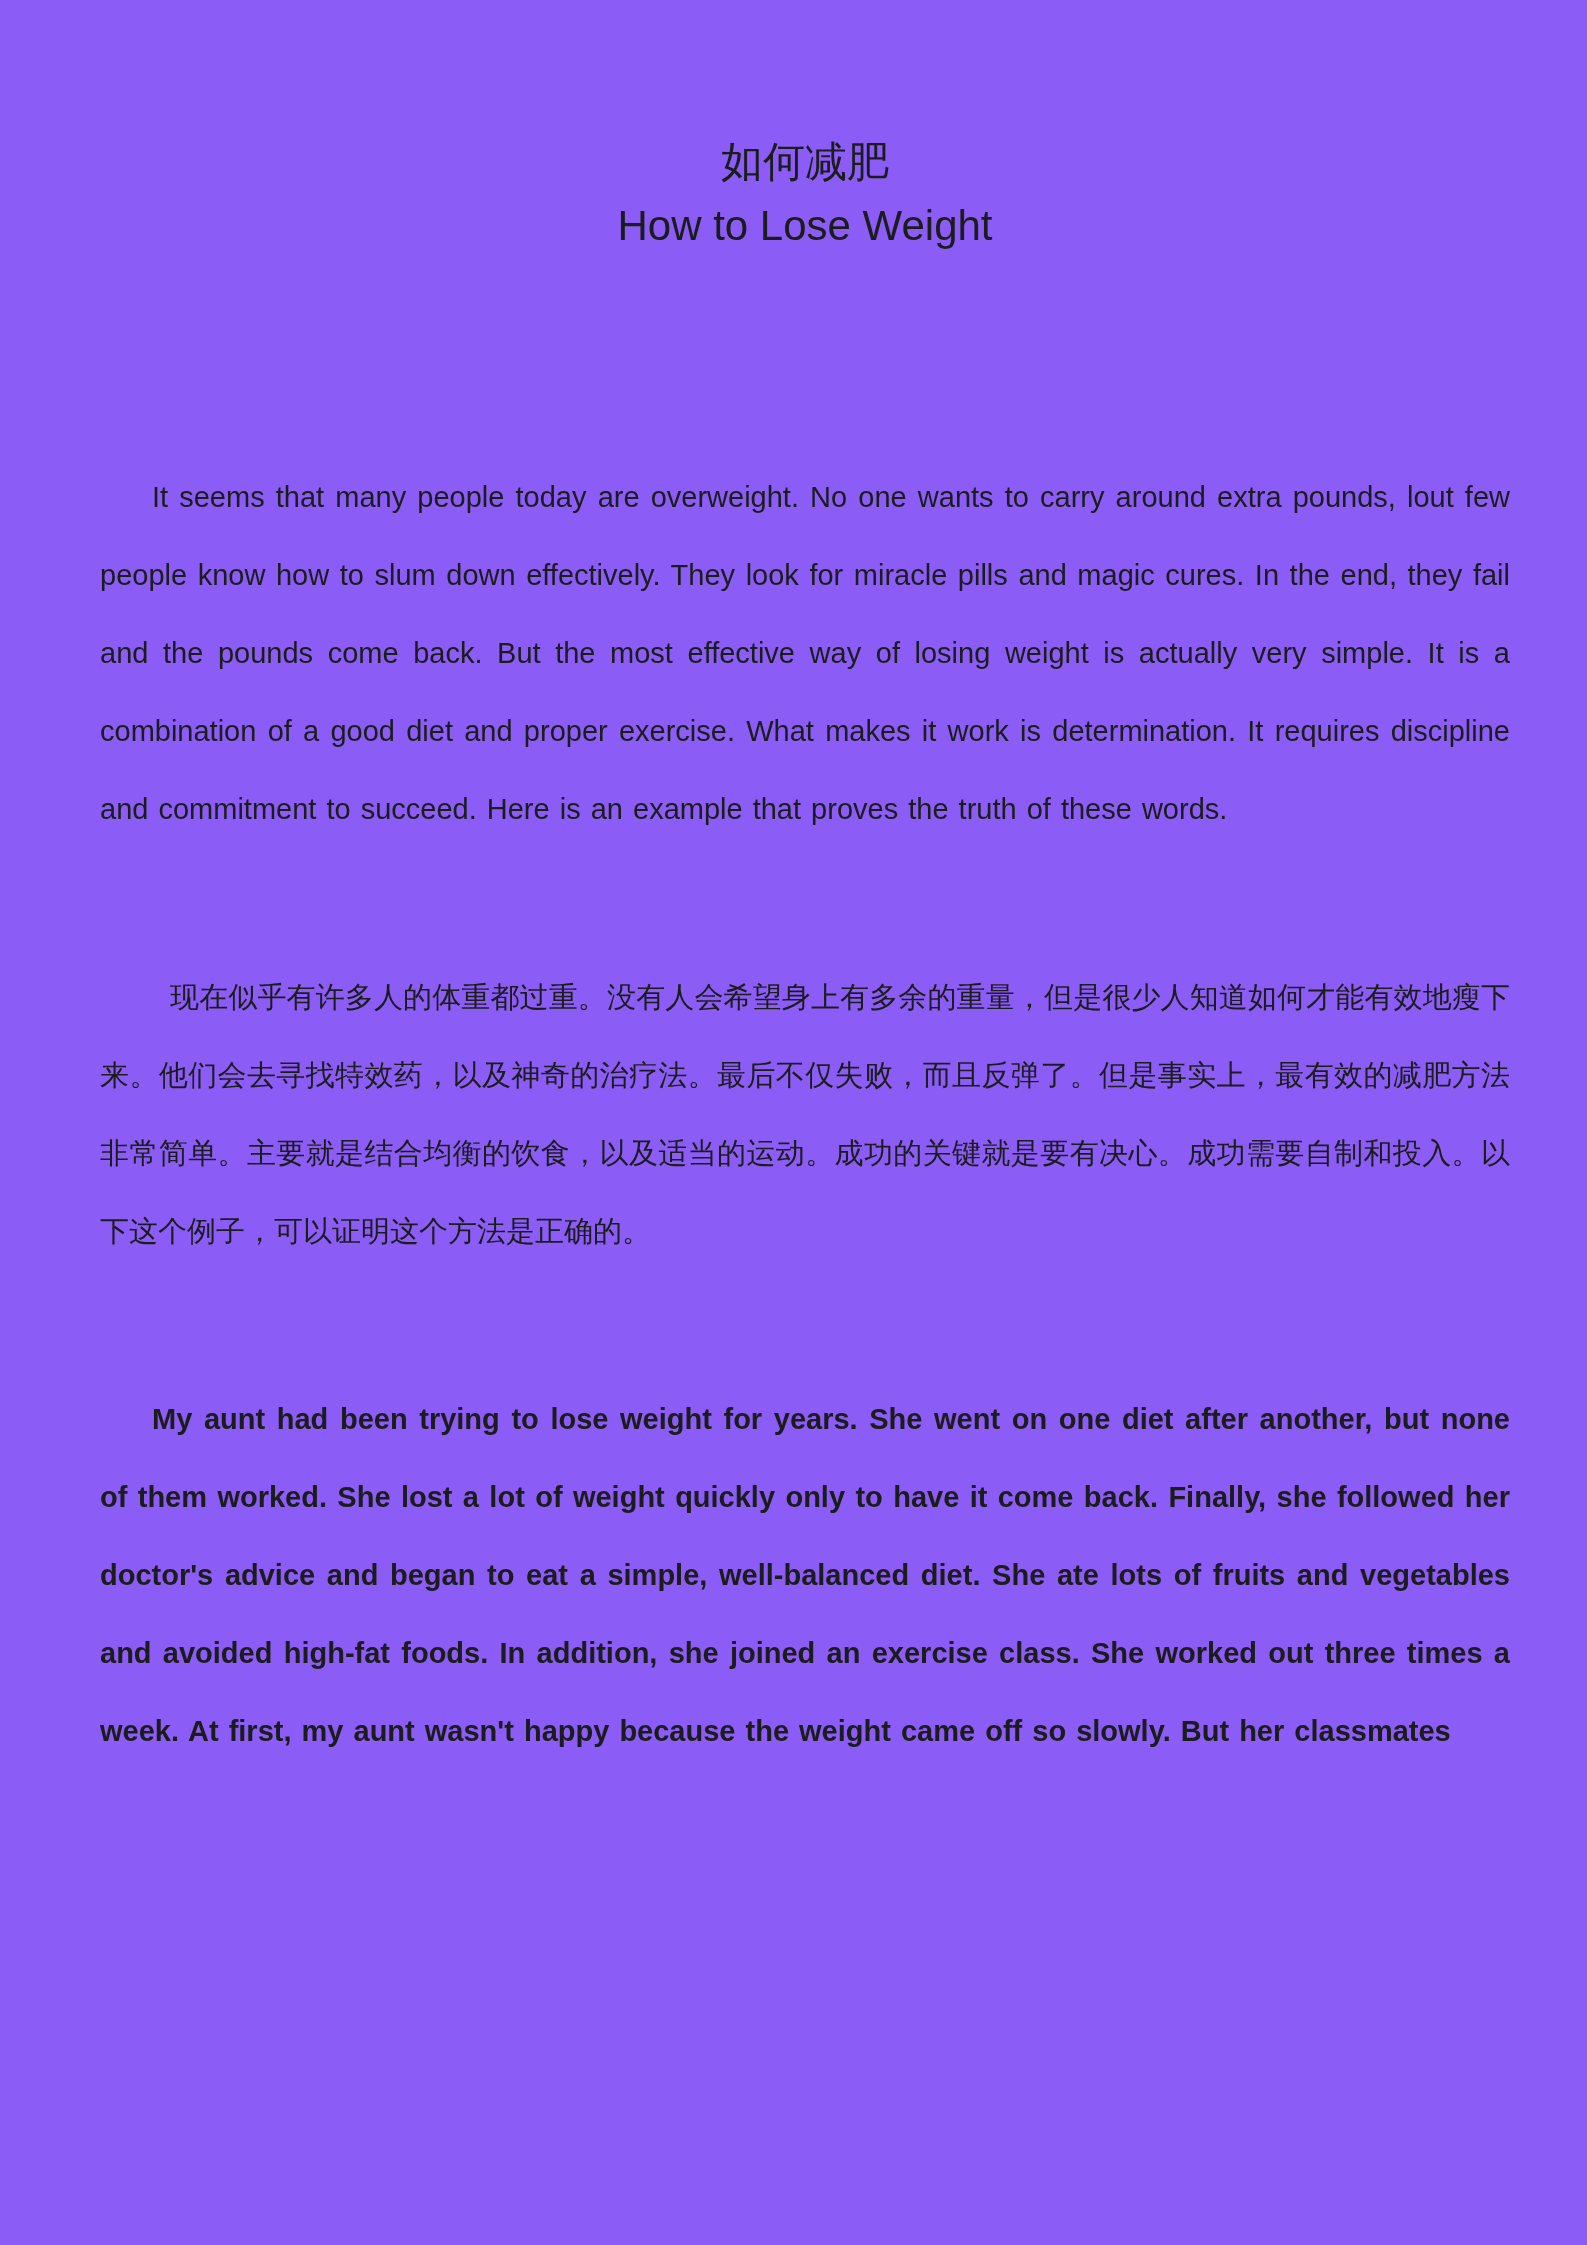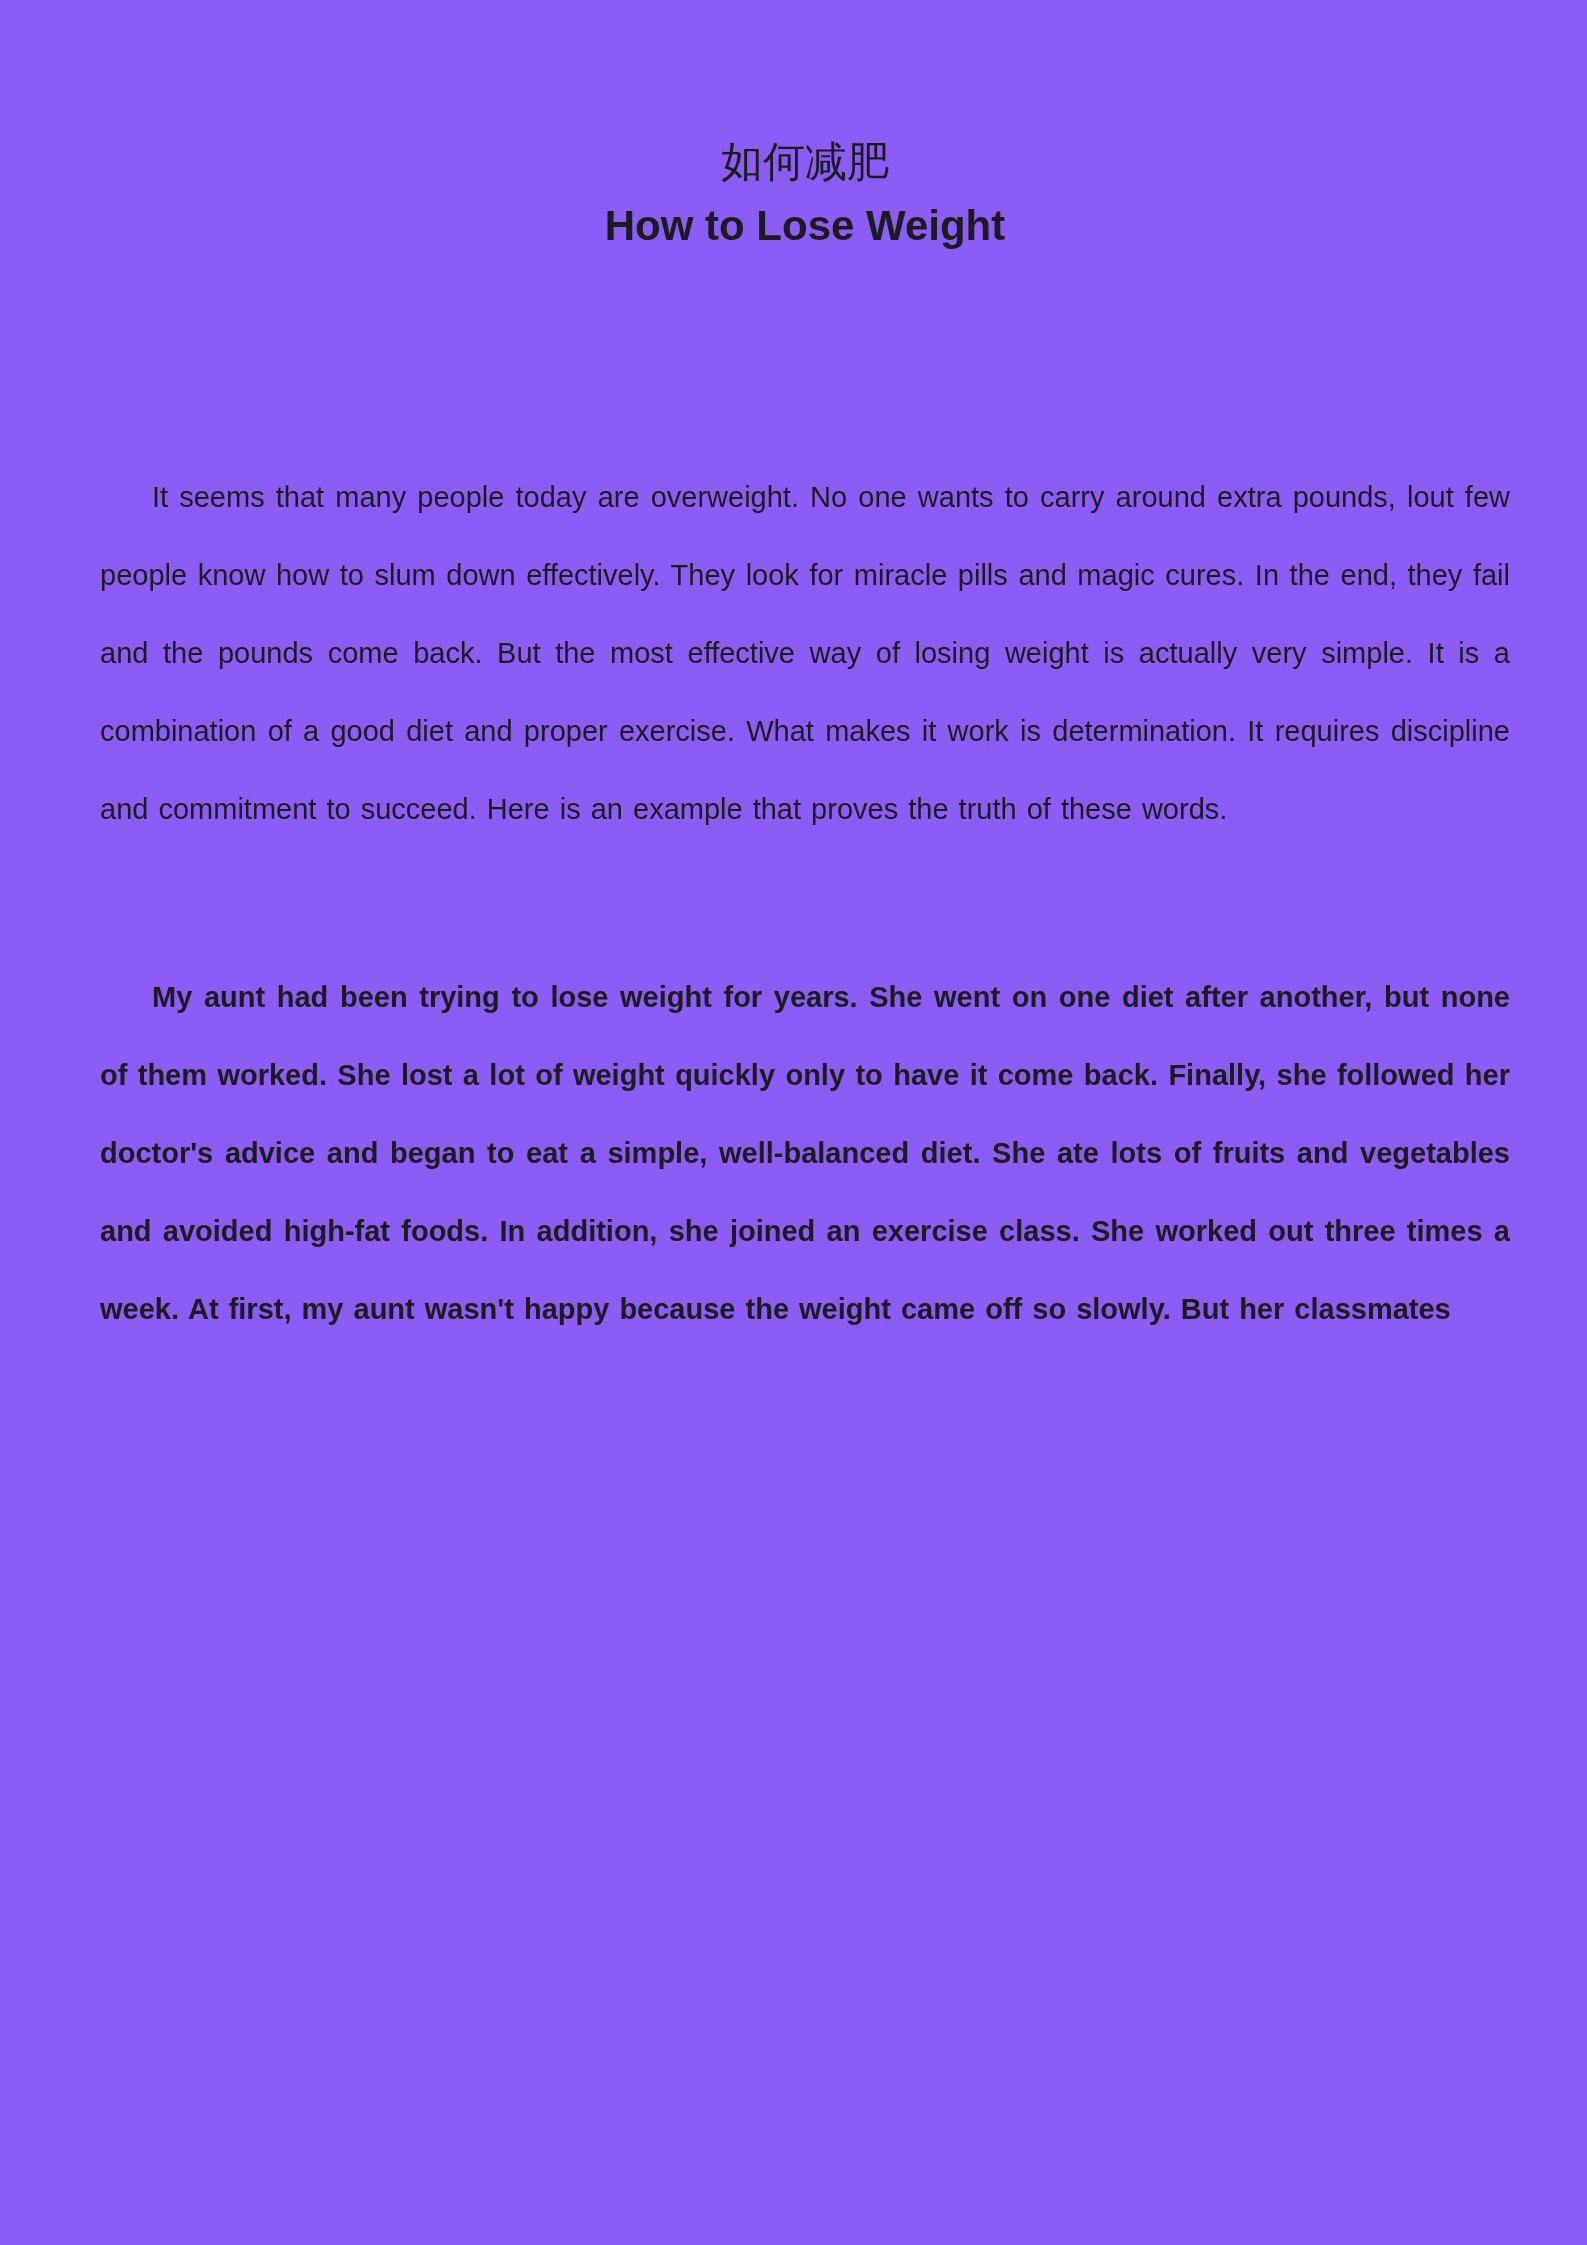--- a/index.html
+++ b/index.html
@@ -23,21 +23,21 @@
   .doc-title {
     font-size: 42px;
     font-weight: 400;
     line-height: 64px;
     text-align: center;
     color: #1c1c1c;
   }
 
   .doc-subtitle {
     font-size: 42px;
-    font-weight: 700;
+    font-weight: 400;
     line-height: 64px;
     text-align: center;
     color: #1c1c1c;
     margin-bottom: 200px;
   }
 
   .para {
     font-size: 29px;
     line-height: 78px;
     text-align: justify;
@@ -65,16 +65,17 @@
 <body>
 
 <div class="page">
 
   <h1 class="doc-title">如何减肥</h1>
 
   <h2 class="doc-subtitle">How to Lose Weight</h2>
 
   <p class="para en" lang="en">It seems that many people today are overweight. No one wants to carry around extra pounds, lout few people know how to slum down effectively. They look for miracle pills and magic cures. In the end, they fail and the pounds come back. But the most effective way of losing weight is actually very simple. It is a combination of a good diet and proper exercise. What makes it work is determination. It requires discipline and commitment to succeed. Here is an example that proves the truth of these words.</p>
 
+  <p class="para zh" lang="zh">现在似乎有许多人的体重都过重。没有人会希望身上有多余的重量，但是很少人知道如何才能有效地瘦下来。他们会去寻找特效药，以及神奇的治疗法。最后不仅失败，而且反弹了。但是事实上，最有效的减肥方法非常简单。主要就是结合均衡的饮食，以及适当的运动。成功的关键就是要有决心。成功需要自制和投入。以下这个例子，可以证明这个方法是正确的。</p>
 
   <p class="para en" lang="en">My aunt had been trying to lose weight for years. She went on one diet after another, but none of them worked. She lost a lot of weight quickly only to have it come back. Finally, she followed her doctor's advice and began to eat a simple, well-balanced diet. She ate lots of fruits and vegetables and avoided high-fat foods. In addition, she joined an exercise class. She worked out three times a week. At first, my aunt wasn't happy because the weight came off so slowly. But her classmates</p>
 
 </div>
 
 </body></html>

